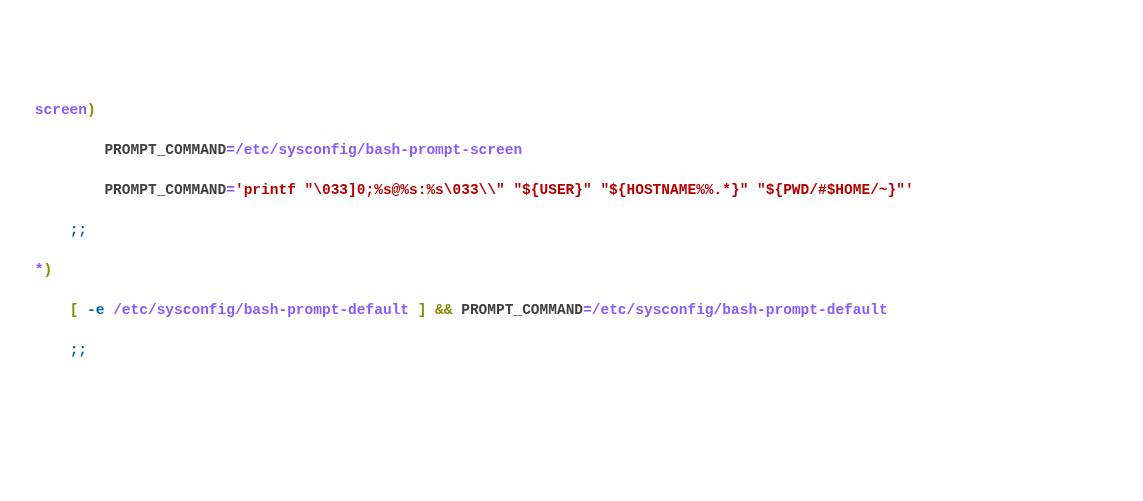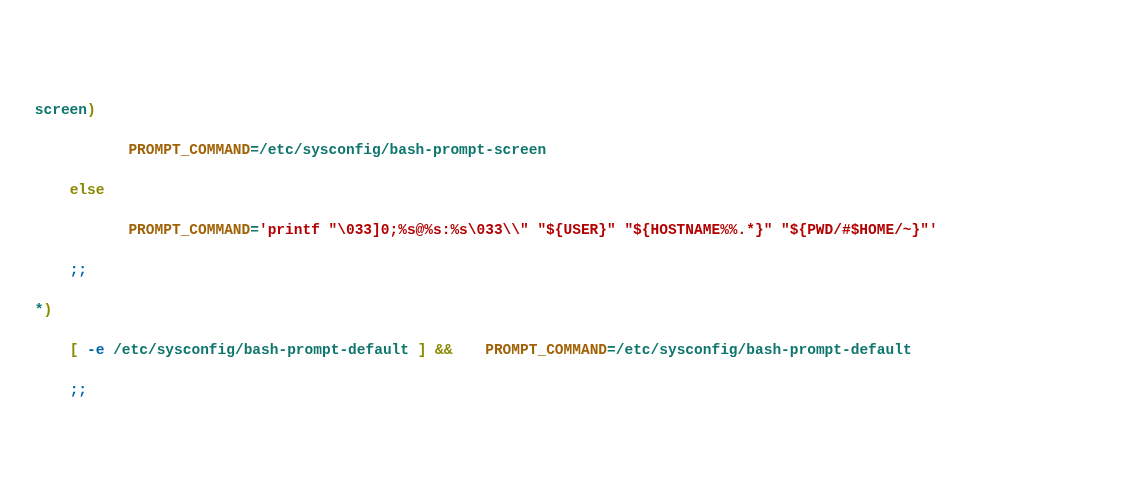--- a/index.html
+++ b/index.html
@@ -11,33 +11,32 @@
     line-height: 20px;
     white-space: pre;
     font-weight: bold;
   }
   .code {
     padding: 0 0 0 0;
   }
   .line { display:block; }
   .blue { color: #0066aa; }
   .olive { color: #8a8a00; }
-  .black { color: #0f766e; }
-  .purple { color: #a16207; margin-left: 24px; }
+  .black { color: #8b5cf6; }
+  .purple { color: #404040; }
   .redbold { color: #b30000; font-weight: bold;}
 </style>
 </head>
 <body>
 
 
 
 <div class="code">
 <span class="line"><span>    </span><span class="black">screen</span><span class="olive">)</span></span>
 <span class="line"><span>            </span><span class="purple">PROMPT_COMMAND</span><span class="black">=</span><span class="black">/etc/sysconfig/bash-prompt-screen</span></span>
-<span class="line"><span>        </span><span class="olive">else</span></span>
 <span class="line"><span>            </span><span class="purple">PROMPT_COMMAND</span><span class="black">=</span><span class="redbold">'printf "\033]0;%s@%s:%s\033\\" "${USER}" "${HOSTNAME%%.*}" "${PWD/#$HOME/~}"'</span></span>
 <span class="line"><span>        </span><span class="blue">;;</span></span>
 <span class="line"><span>    </span><span class="black">*</span><span class="olive">)</span></span>
 <span class="line"><span>        </span><span class="olive">[</span><span> </span><span class="blue">-e</span><span> </span><span class="black">/etc/sysconfig/bash-prompt-default</span><span> </span><span class="olive">]</span><span> </span><span class="olive">&amp;&amp;</span><span> </span><span class="purple">PROMPT_COMMAND</span><span class="black">=</span><span class="black">/etc/sysconfig/bash-prompt-default</span></span>
 <span class="line"><span>        </span><span class="blue">;;</span></span>
 <span class="line"></span>
 
 
 
 

